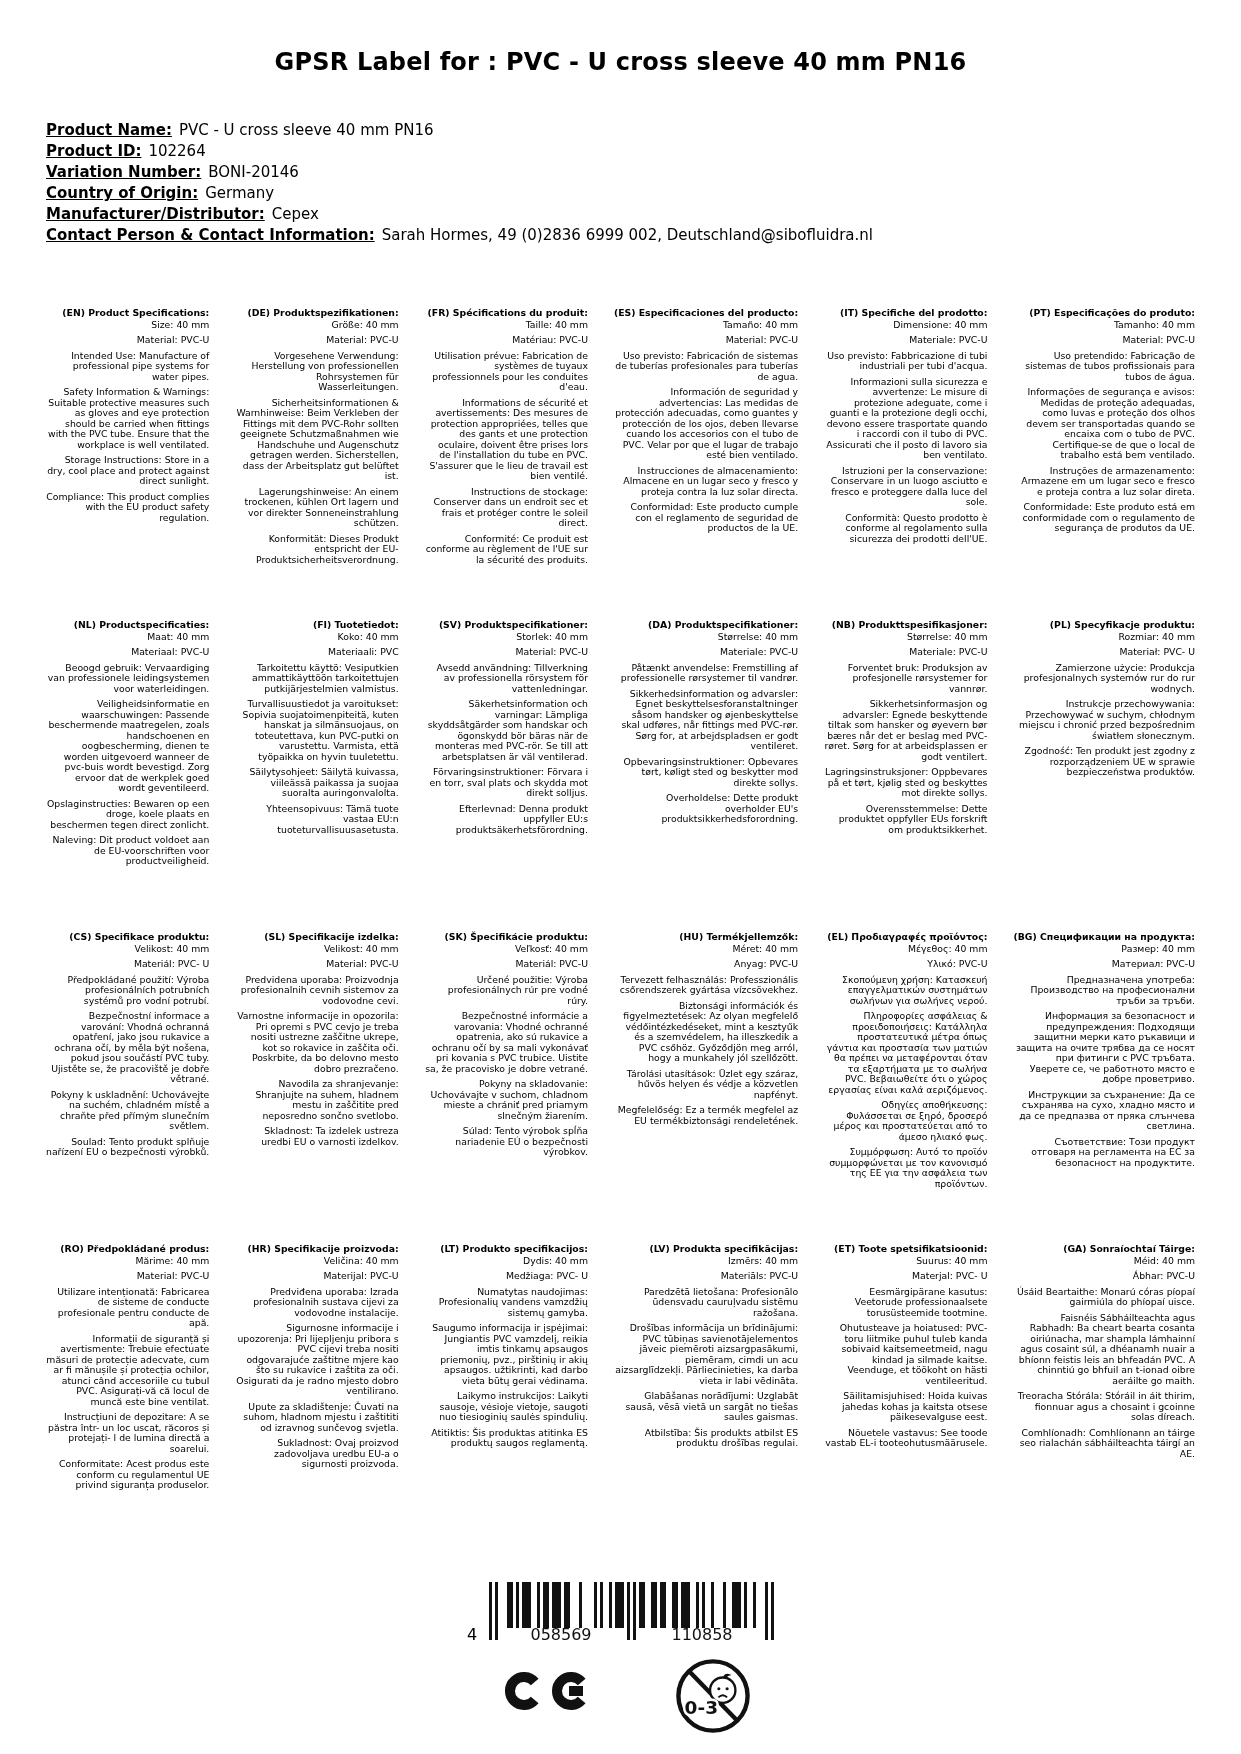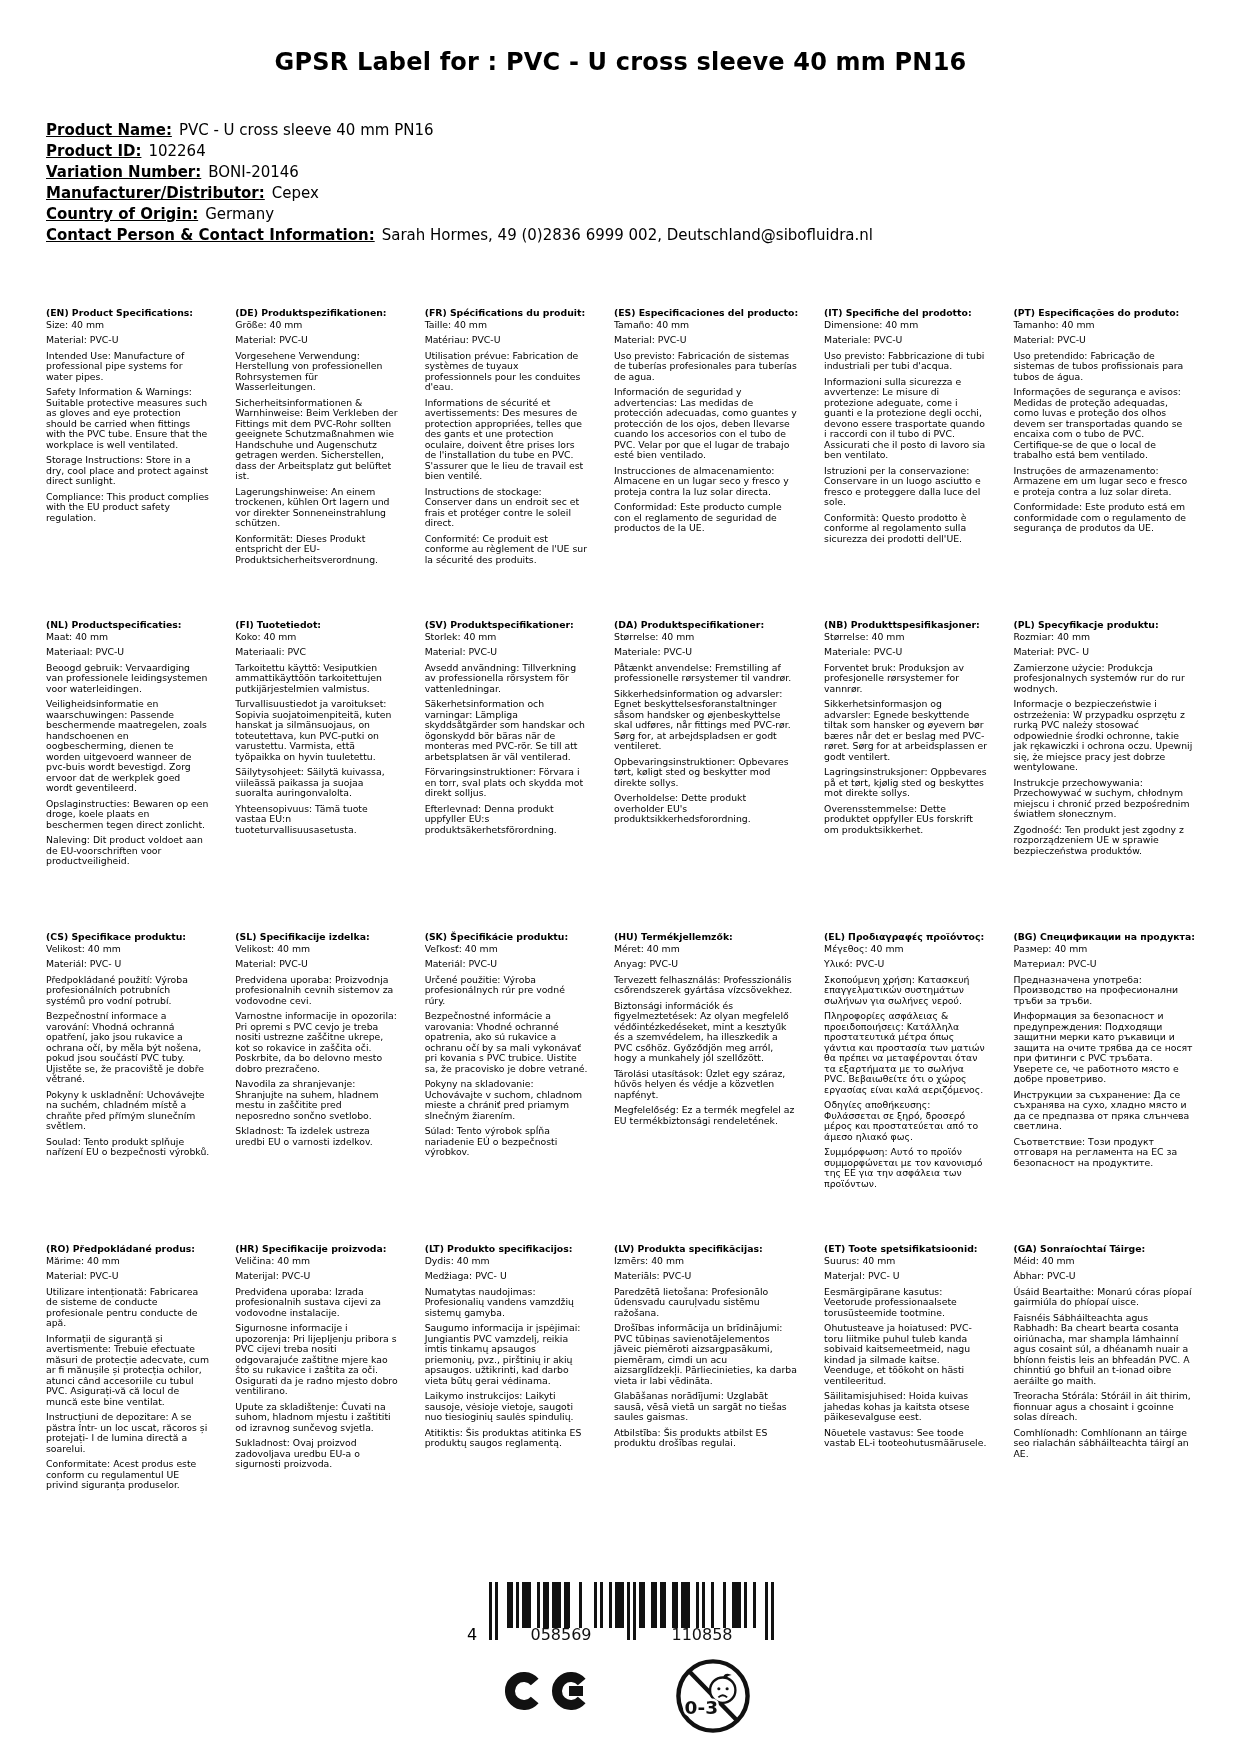--- a/index.html
+++ b/index.html
@@ -2,21 +2,21 @@
 <html><head>
 <meta charset="utf-8">
 <style>
   html,body{margin:0;padding:0;background:#fff;color:#000;}
   body{width:1241px;height:1754px;font-family:"DejaVu Sans",sans-serif;overflow:hidden;position:relative;}
   .page{padding:48px 46px 0;box-sizing:border-box;}
   .title{text-align:center;font-size:24px;font-weight:bold;margin:0;letter-spacing:.2px;}
   .product-info{margin-top:44px;}
   .pi-line{font-size:15px;line-height:21px;}
   .pi-label{font-weight:bold;margin-right:7px;text-decoration:underline;}
-  .spec-grid{margin-top:62px;display:grid;grid-template-columns:repeat(6,1fr);column-gap:26px;row-gap:12px;}
+  .spec-grid{margin-top:62px;display:grid;grid-template-columns:repeat(6,1fr);column-gap:26px;row-gap:12px;text-align:right;}
   .spec-block{min-height:300px;font-size:9.3px;line-height:10.5px;}
   .spec-heading{font-weight:bold;white-space:nowrap;margin:0 0 1px;}
   .spec-para{margin:0 0 5px;}
   .bottom{margin-top:38px;display:flex;flex-direction:column;align-items:center;}
   .barcode-wrap{display:flex;align-items:flex-end;}
   .bc-first{font-size:16px;line-height:1;margin-right:12px;margin-bottom:1px;}
   #barcode-svg{display:block;}
   #barcode-svg rect{fill:#111;}
   .bc-digits{font-size:16px;font-family:"DejaVu Sans",sans-serif;fill:#111;}
   .marks-row{display:flex;align-items:flex-start;gap:82px;margin-top:14px;margin-left:14px;}
@@ -26,22 +26,22 @@
 </head>
 <body>
 
 <div class="page">
   <h1 class="title">GPSR Label for : PVC - U cross sleeve 40 mm PN16</h1>
 
   <div class="product-info" id="product-info">
       <div class="pi-line"><span class="pi-label">Product Name:</span><span class="pi-value">PVC - U cross sleeve 40 mm PN16</span></div>
       <div class="pi-line"><span class="pi-label">Product ID:</span><span class="pi-value">102264</span></div>
       <div class="pi-line"><span class="pi-label">Variation Number:</span><span class="pi-value">BONI-20146</span></div>
+      <div class="pi-line"><span class="pi-label">Country of Origin:</span><span class="pi-value">Germany</span></div>
       <div class="pi-line"><span class="pi-label">Manufacturer/Distributor:</span><span class="pi-value">Cepex</span></div>
-      <div class="pi-line"><span class="pi-label">Country of Origin:</span><span class="pi-value">Germany</span></div>
       <div class="pi-line"><span class="pi-label">Contact Person &amp; Contact Information:</span><span class="pi-value">Sarah Hormes, 49 (0)2836 6999 002, Deutschland@sibofluidra.nl</span></div>
     </div>
 
   <div class="spec-grid" id="spec-grid">
       <div class="spec-block">
         <div class="spec-heading">(EN) Product Specifications:</div>
         <p class="spec-para">Size: 40 mm</p>
         <p class="spec-para">Material: PVC-U</p>
         <p class="spec-para">Intended Use: Manufacture of professional pipe systems for water pipes.</p>
         <p class="spec-para">Safety Information &amp; Warnings: Suitable protective measures such as gloves and eye protection should be carried when fittings with the PVC tube. Ensure that the workplace is well ventilated.</p>
@@ -136,21 +136,20 @@
         <p class="spec-para">Forventet bruk: Produksjon av profesjonelle rørsystemer for vannrør.</p>
         <p class="spec-para">Sikkerhetsinformasjon og advarsler: Egnede beskyttende tiltak som hansker og øyevern bør bæres når det er beslag med PVC-røret. Sørg for at arbeidsplassen er godt ventilert.</p>
         <p class="spec-para">Lagringsinstruksjoner: Oppbevares på et tørt, kjølig sted og beskyttes mot direkte sollys.</p>
         <p class="spec-para">Overensstemmelse: Dette produktet oppfyller EUs forskrift om produktsikkerhet.</p>
       </div>
       <div class="spec-block">
         <div class="spec-heading">(PL) Specyfikacje produktu:</div>
         <p class="spec-para">Rozmiar: 40 mm</p>
         <p class="spec-para">Materiał: PVC- U</p>
         <p class="spec-para">Zamierzone użycie: Produkcja profesjonalnych systemów rur do rur wodnych.</p>
-        <p class="spec-para">Informacje o bezpieczeństwie i ostrzeżenia: W przypadku osprzętu z rurką PVC należy stosować odpowiednie środki ochronne, takie jak rękawiczki i ochrona oczu. Upewnij się, że miejsce pracy jest dobrze wentylowane.</p>
         <p class="spec-para">Instrukcje przechowywania: Przechowywać w suchym, chłodnym miejscu i chronić przed bezpośrednim światłem słonecznym.</p>
         <p class="spec-para">Zgodność: Ten produkt jest zgodny z rozporządzeniem UE w sprawie bezpieczeństwa produktów.</p>
       </div>
       <div class="spec-block">
         <div class="spec-heading">(CS) Specifikace produktu:</div>
         <p class="spec-para">Velikost: 40 mm</p>
         <p class="spec-para">Materiál: PVC- U</p>
         <p class="spec-para">Předpokládané použití: Výroba profesionálních potrubních systémů pro vodní potrubí.</p>
         <p class="spec-para">Bezpečnostní informace a varování: Vhodná ochranná opatření, jako jsou rukavice a ochrana očí, by měla být nošena, pokud jsou součástí PVC tuby. Ujistěte se, že pracoviště je dobře větrané.</p>
         <p class="spec-para">Pokyny k uskladnění: Uchovávejte na suchém, chladném místě a chraňte před přímým slunečním světlem.</p>

